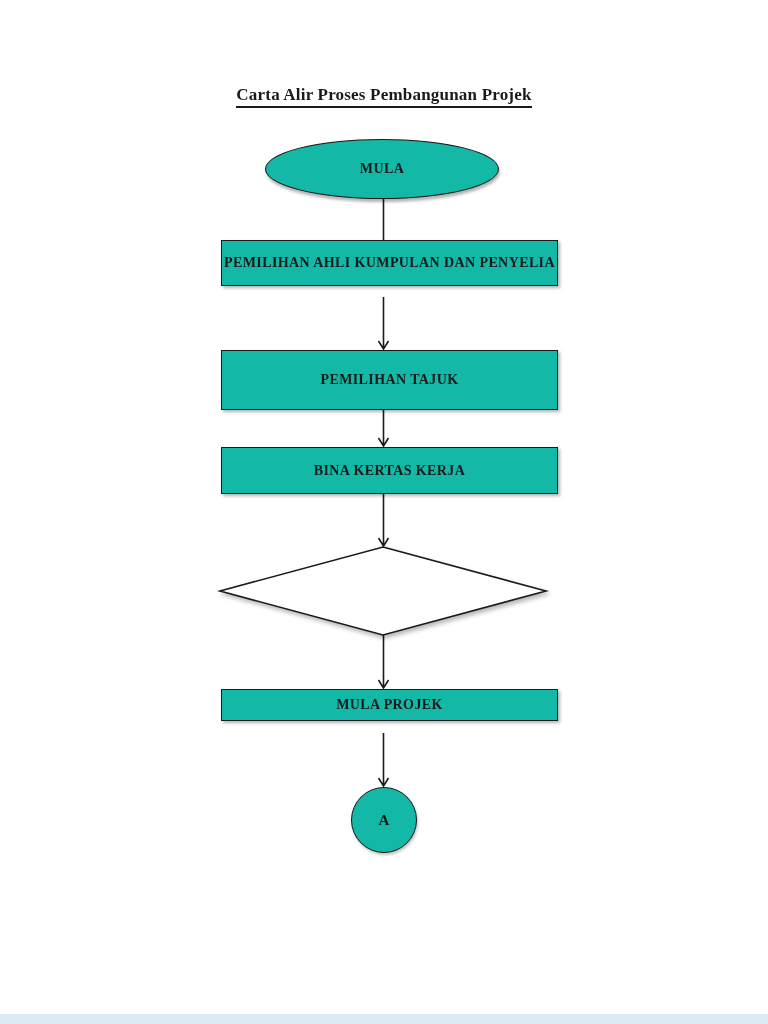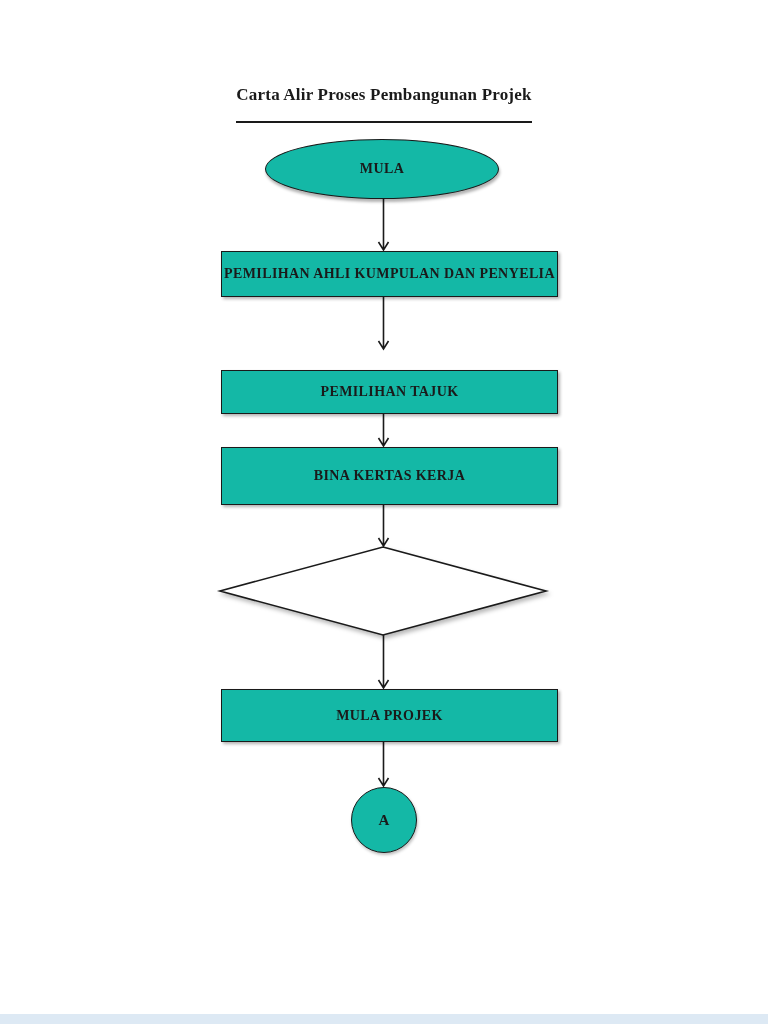--- a/index.html
+++ b/index.html
@@ -15,21 +15,21 @@
     position:absolute;
     top:85px;left:0;width:768px;
     text-align:center;
     font-size:17px;
     font-weight:bold;
     letter-spacing:0.2px;
   }
   .title span{
     display:inline-block;
     border-bottom:2px solid #1a1a1a;
-    padding-bottom:16px;
+    padding-bottom:1px;
   }
   .lines-layer{
     position:absolute;top:0;left:0;width:768px;height:1024px;
     z-index:1;
   }
   .node{
     position:absolute;
     z-index:2;
     display:flex;align-items:center;justify-content:center;
     text-align:center;
@@ -42,24 +42,24 @@
   }
   .ellipse{
     left:265px;top:139px;width:234px;height:60px;
     border-radius:50%;
     box-shadow:1px 3px 3px rgba(0,0,0,0.30);
   }
   .rect{
     left:221px;width:337px;height:46px;
     box-shadow:2px 2px 3px rgba(0,0,0,0.30);
   }
-  .rect1{top:251px;}
-  .rect2{top:370px;height:44px;}
-  .rect3{top:447px;height:58px;}
-  .rect4{top:689px;height:53px;text-align:center;}
+  .rect1{top:240px;}
+  .rect2{top:350px;height:60px;}
+  .rect3{top:447px;height:47px;}
+  .rect4{top:689px;height:32px;text-align:center;}
   .diamond-shape{filter:drop-shadow(2px 3px 2px rgba(0,0,0,0.28));}
   .diamond-label{
     position:absolute;
     z-index:2;
     left:283px;top:571px;width:200px;
     background:transparent;
     border:none;
     text-align:center;
     font-weight:bold;
     font-size:14px;

